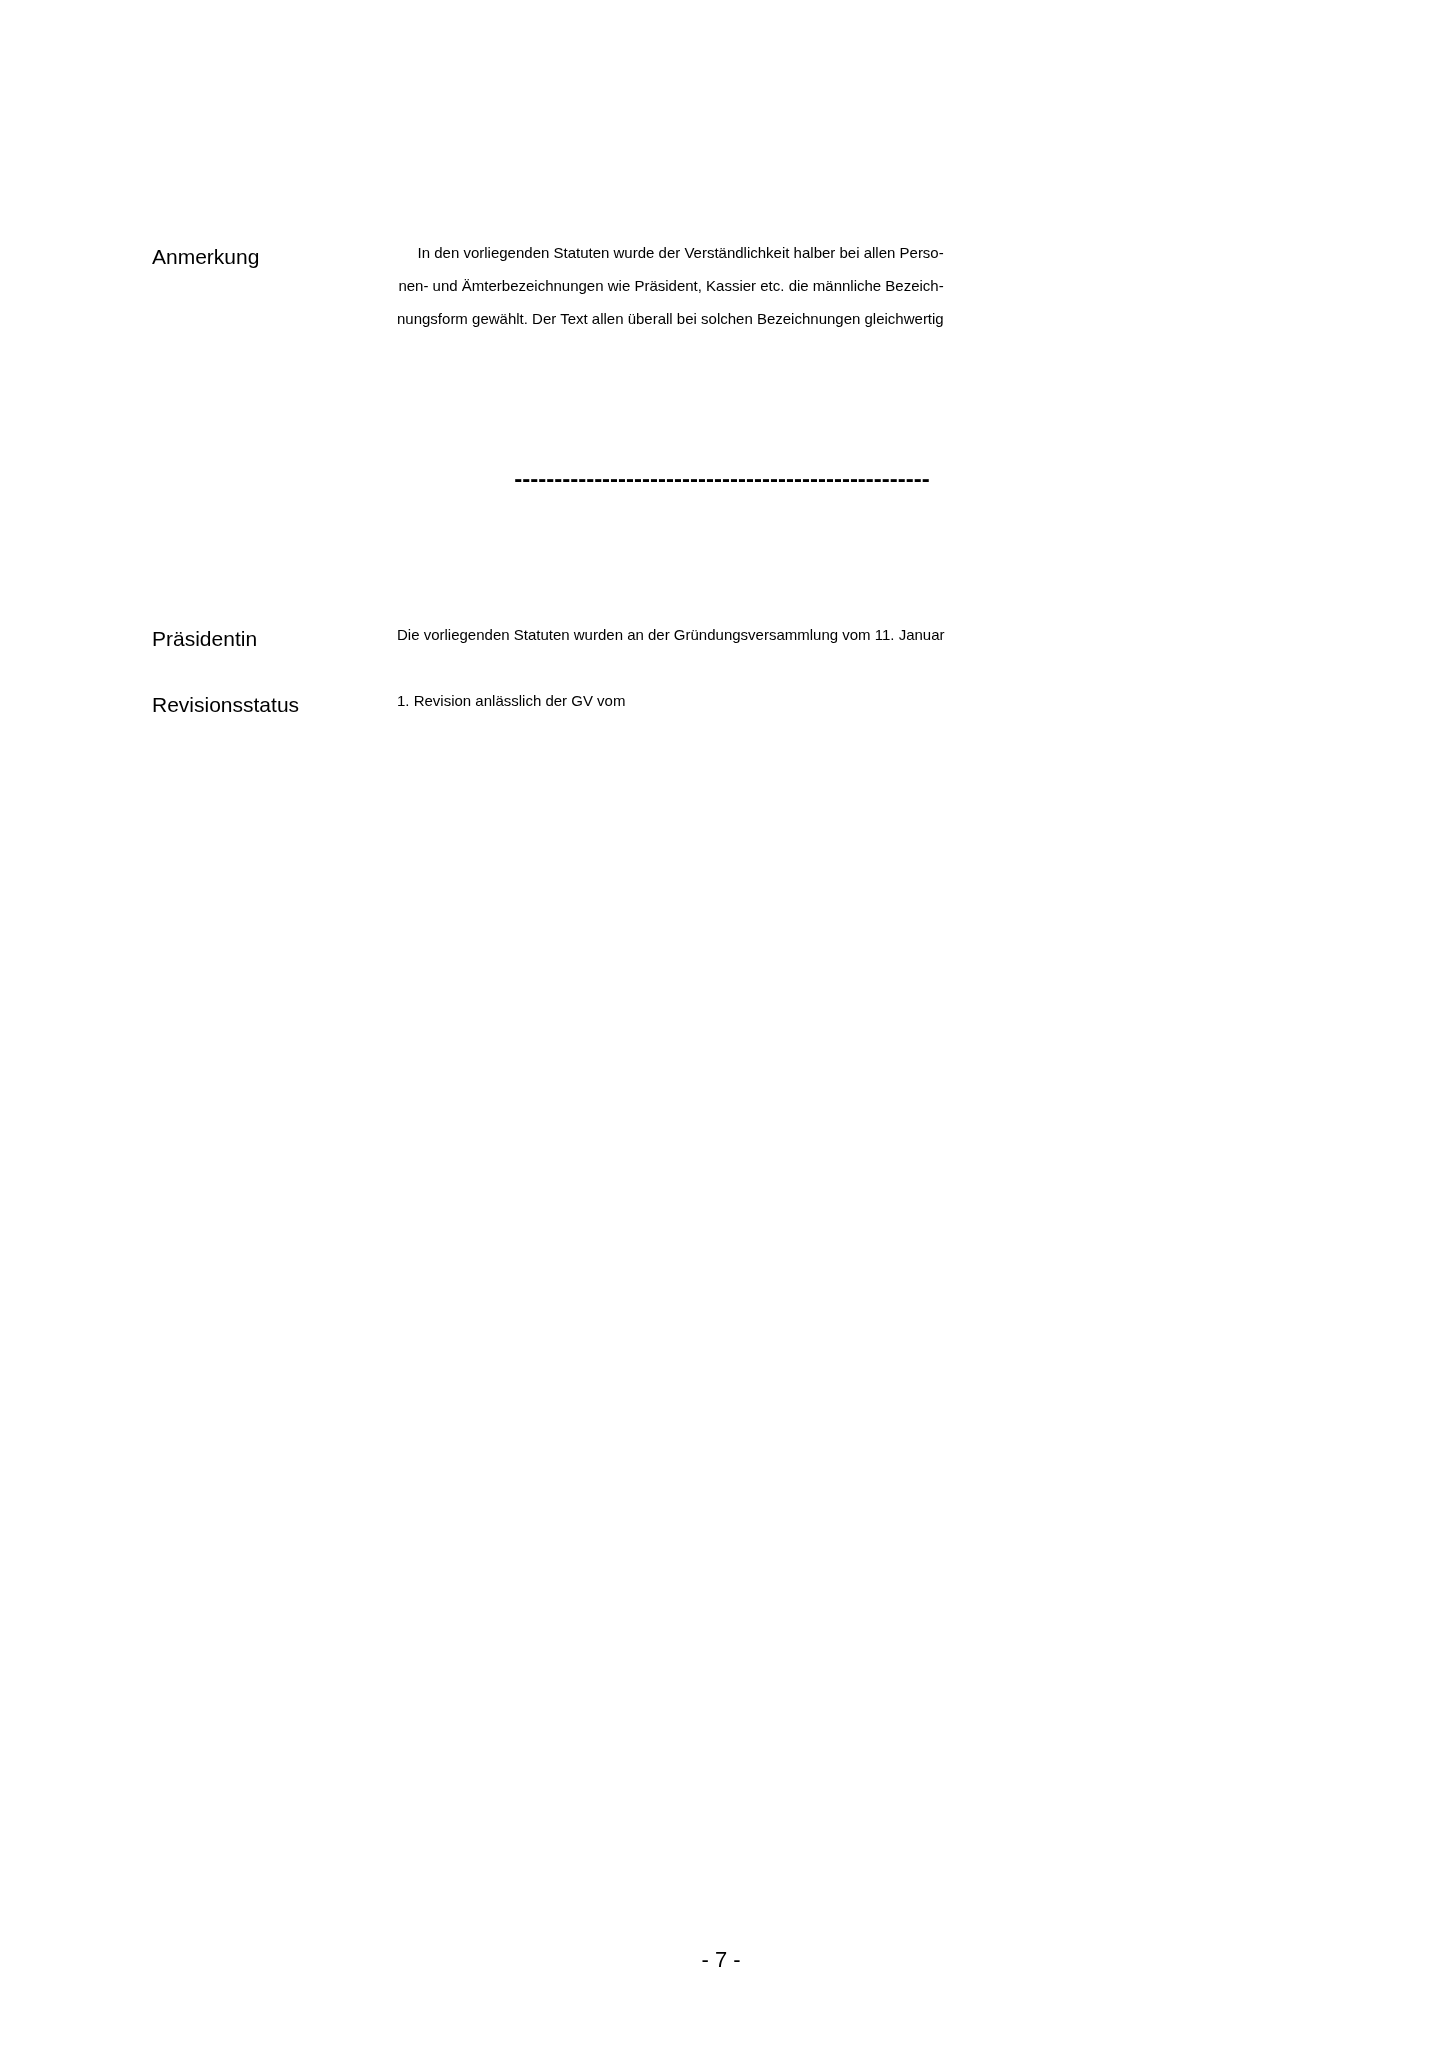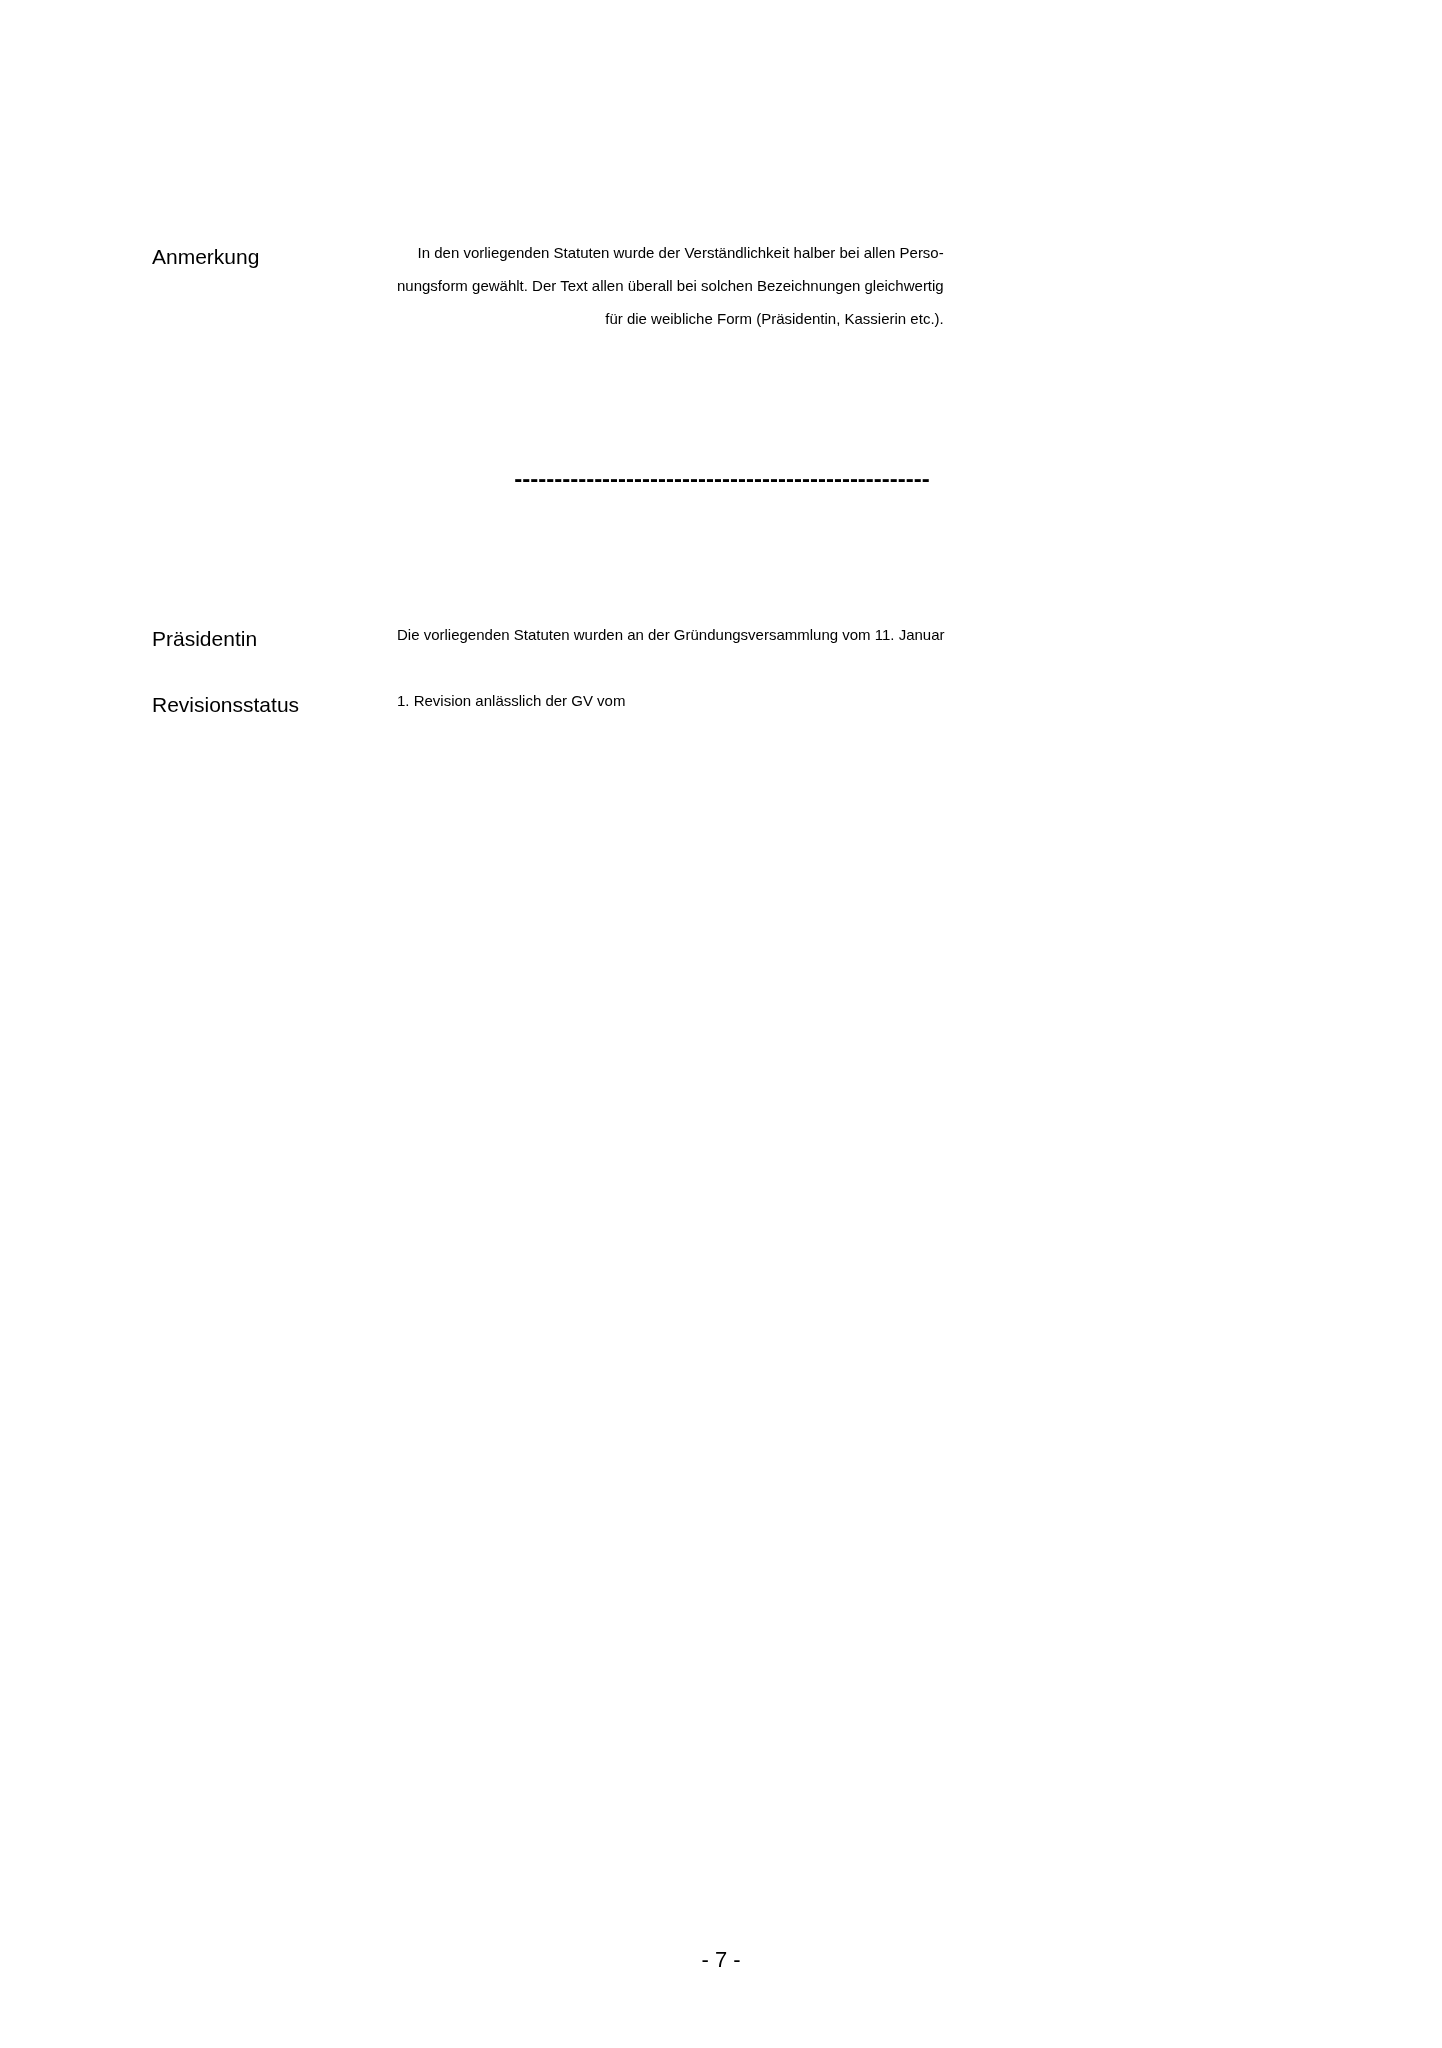--- a/index.html
+++ b/index.html
@@ -68,22 +68,22 @@
 </style>
 </head>
 <body>
 
 <div class="page">
 
   <div class="row" id="row-anmerkung">
     <div class="side-label">Anmerkung</div>
     <div class="body-text">
       <div class="line">In den vorliegenden Statuten wurde der Verständlichkeit halber bei allen Perso-</div>
+      <div class="line">nen- und Ämterbezeichnungen wie Präsident, Kassier etc. die männliche Bezeich-</div>
       <div class="line">nungsform gewählt. Der Text allen überall bei solchen Bezeichnungen gleichwertig</div>
-      <div class="line">für die weibliche Form (Präsidentin, Kassierin etc.).</div>
     </div>
   </div>
 
   <div class="separator">----------------------------------------------------</div>
 
   <div class="row" id="row-gueltigkeit">
     <div class="side-label">Präsidentin</div>
     <div class="body-text">
       <div class="line">Die vorliegenden Statuten wurden an der Gründungsversammlung vom 11. Januar</div>
     </div>

